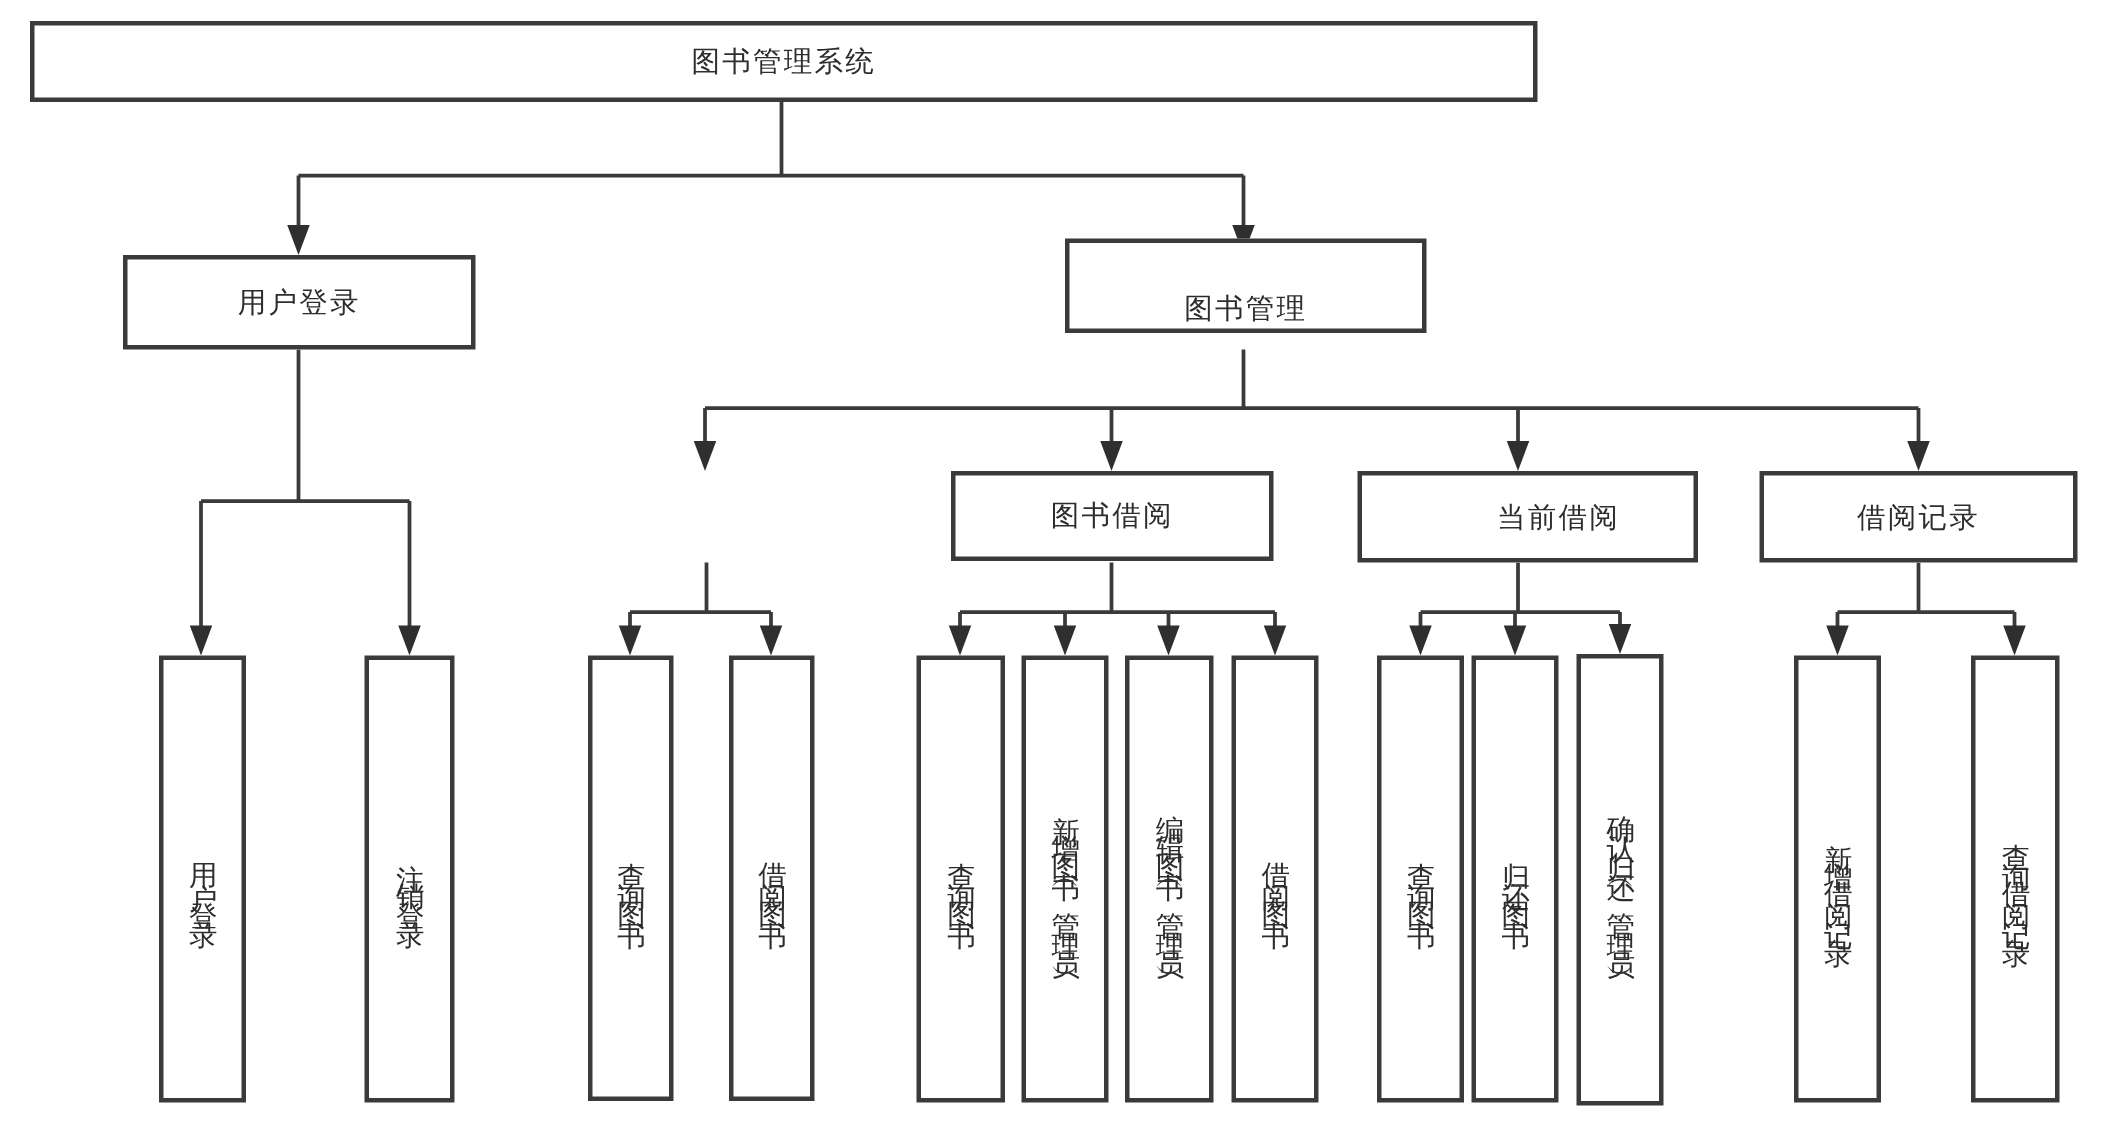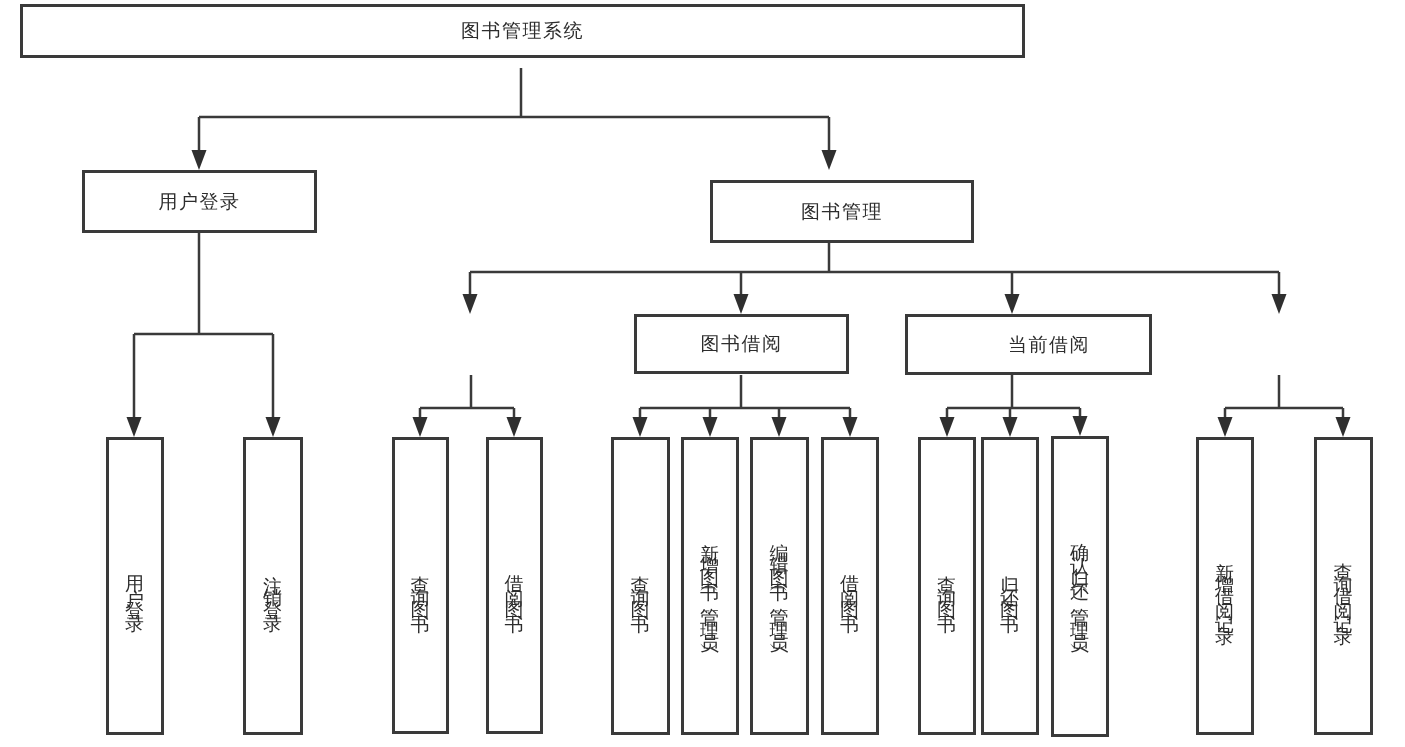--- a/index.html
+++ b/index.html
@@ -96,36 +96,39 @@
       <polygon points="771.5,417 786.5,417 779,437"></polygon>
       <polygon points="842.5,417 857.5,417 850,437"></polygon>
       <polygon points="939.5,417 954.5,417 947,437"></polygon>
       <polygon points="1002.5,417 1017.5,417 1010,437"></polygon>
       <polygon points="1072.5,416 1087.5,416 1080,436"></polygon>
       <polygon points="1217.5,417 1232.5,417 1225,437"></polygon>
       <polygon points="1335.5,417 1350.5,417 1343,437"></polygon>
     </g>
   </svg>
 
-  <div class="box" style="left:20px; top:4px; width:1005px; height:54px;">
+  <div class="box" style="left:20px; top:14px; width:1005px; height:54px;">
     <span>图书管理系统</span>
   </div>
 
   <div class="box" style="left:82px; top:170px; width:235px; height:63px;">
     <span>用户登录</span>
   </div>
-  <div class="box" style="left:710px; top:180px; width:264px; height:63px;">
+  <div class="box" style="left:710px; top:159px; width:241px; height:63px;align-items:flex-end;">
     <span>图书管理</span>
   </div>
 
   <div class="box" style="left:634px; top:314px; width:215px; height:60px;">
     <span>图书借阅</span>
   </div>
-  <div class="box" style="left:905px; top:314px; width:247px; height:61px;padding-left:41px;">
+  <div class="box" style="left:905px; top:314px; width:227px; height:61px;padding-left:41px;">
     <span>当前借阅</span>
+  </div>
+  <div class="box" style="left:1173px; top:314px; width:212px; height:61px;">
+    <span>借阅记录</span>
   </div>
 
   <div class="vbox" style="left:106px; top:437px; width:58px; height:298px;">
     <span class="vtext">用户登录</span>
   </div>
   <div class="vbox" style="left:243px; top:437px; width:60px; height:298px;">
     <span class="vtext">注销登录</span>
   </div>
 
   <div class="vbox" style="left:392px; top:437px; width:57px; height:297px;">

